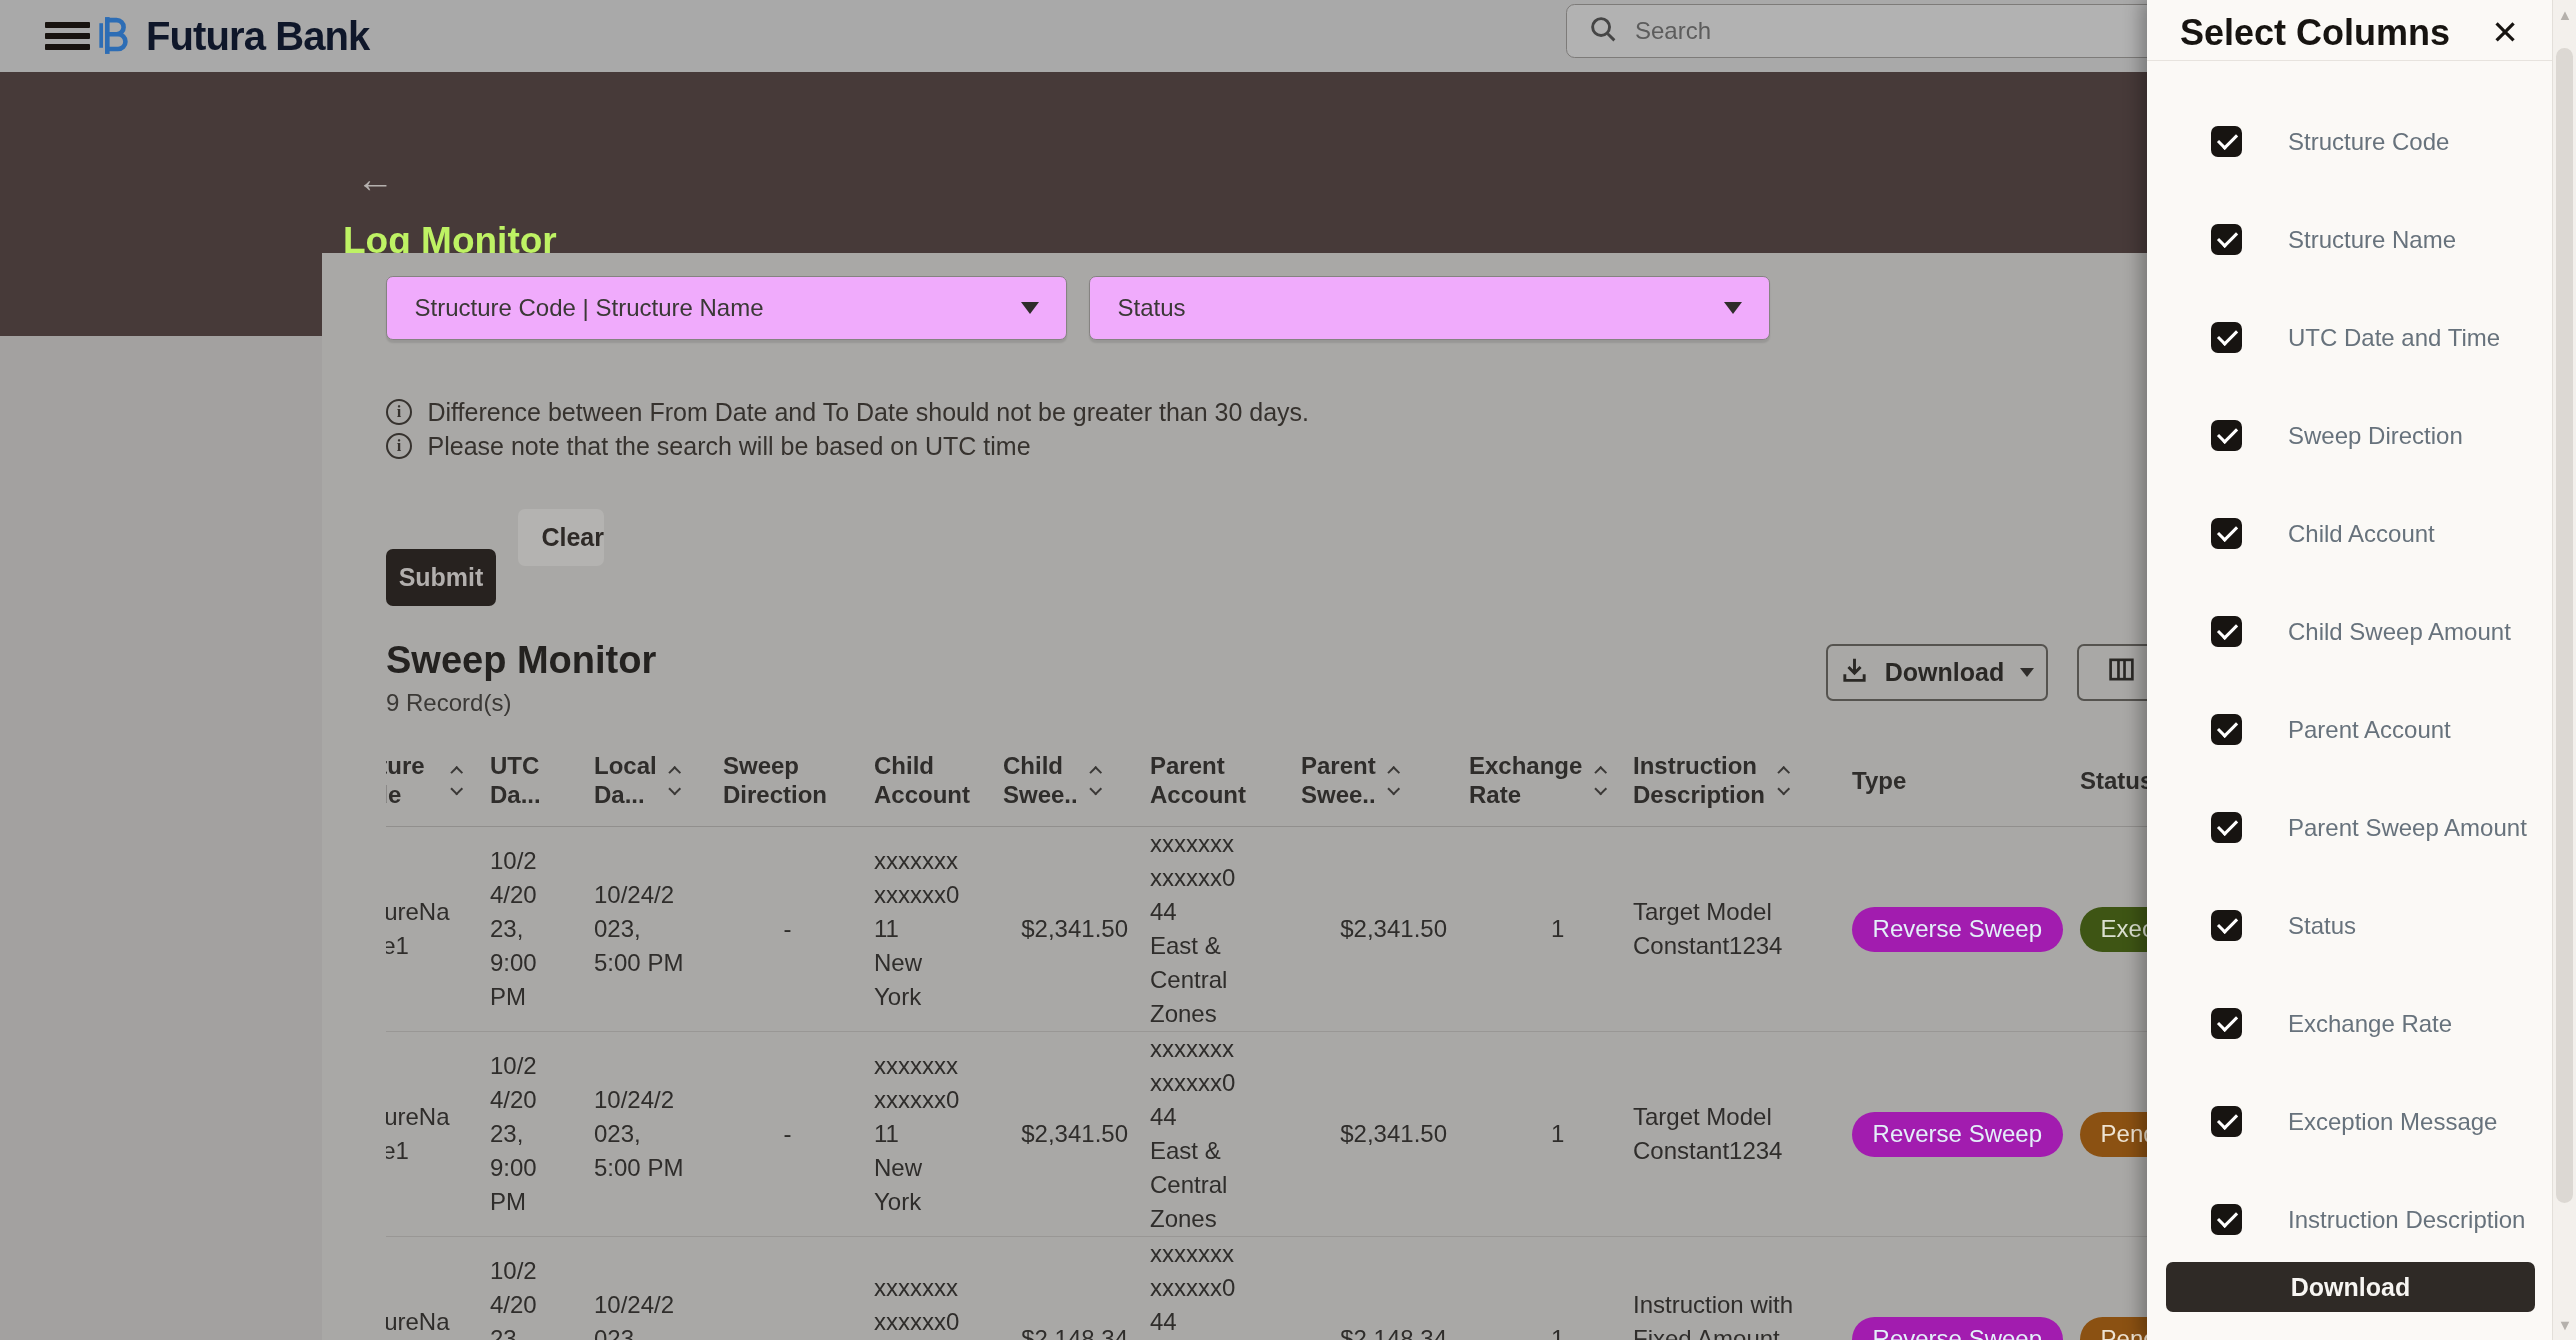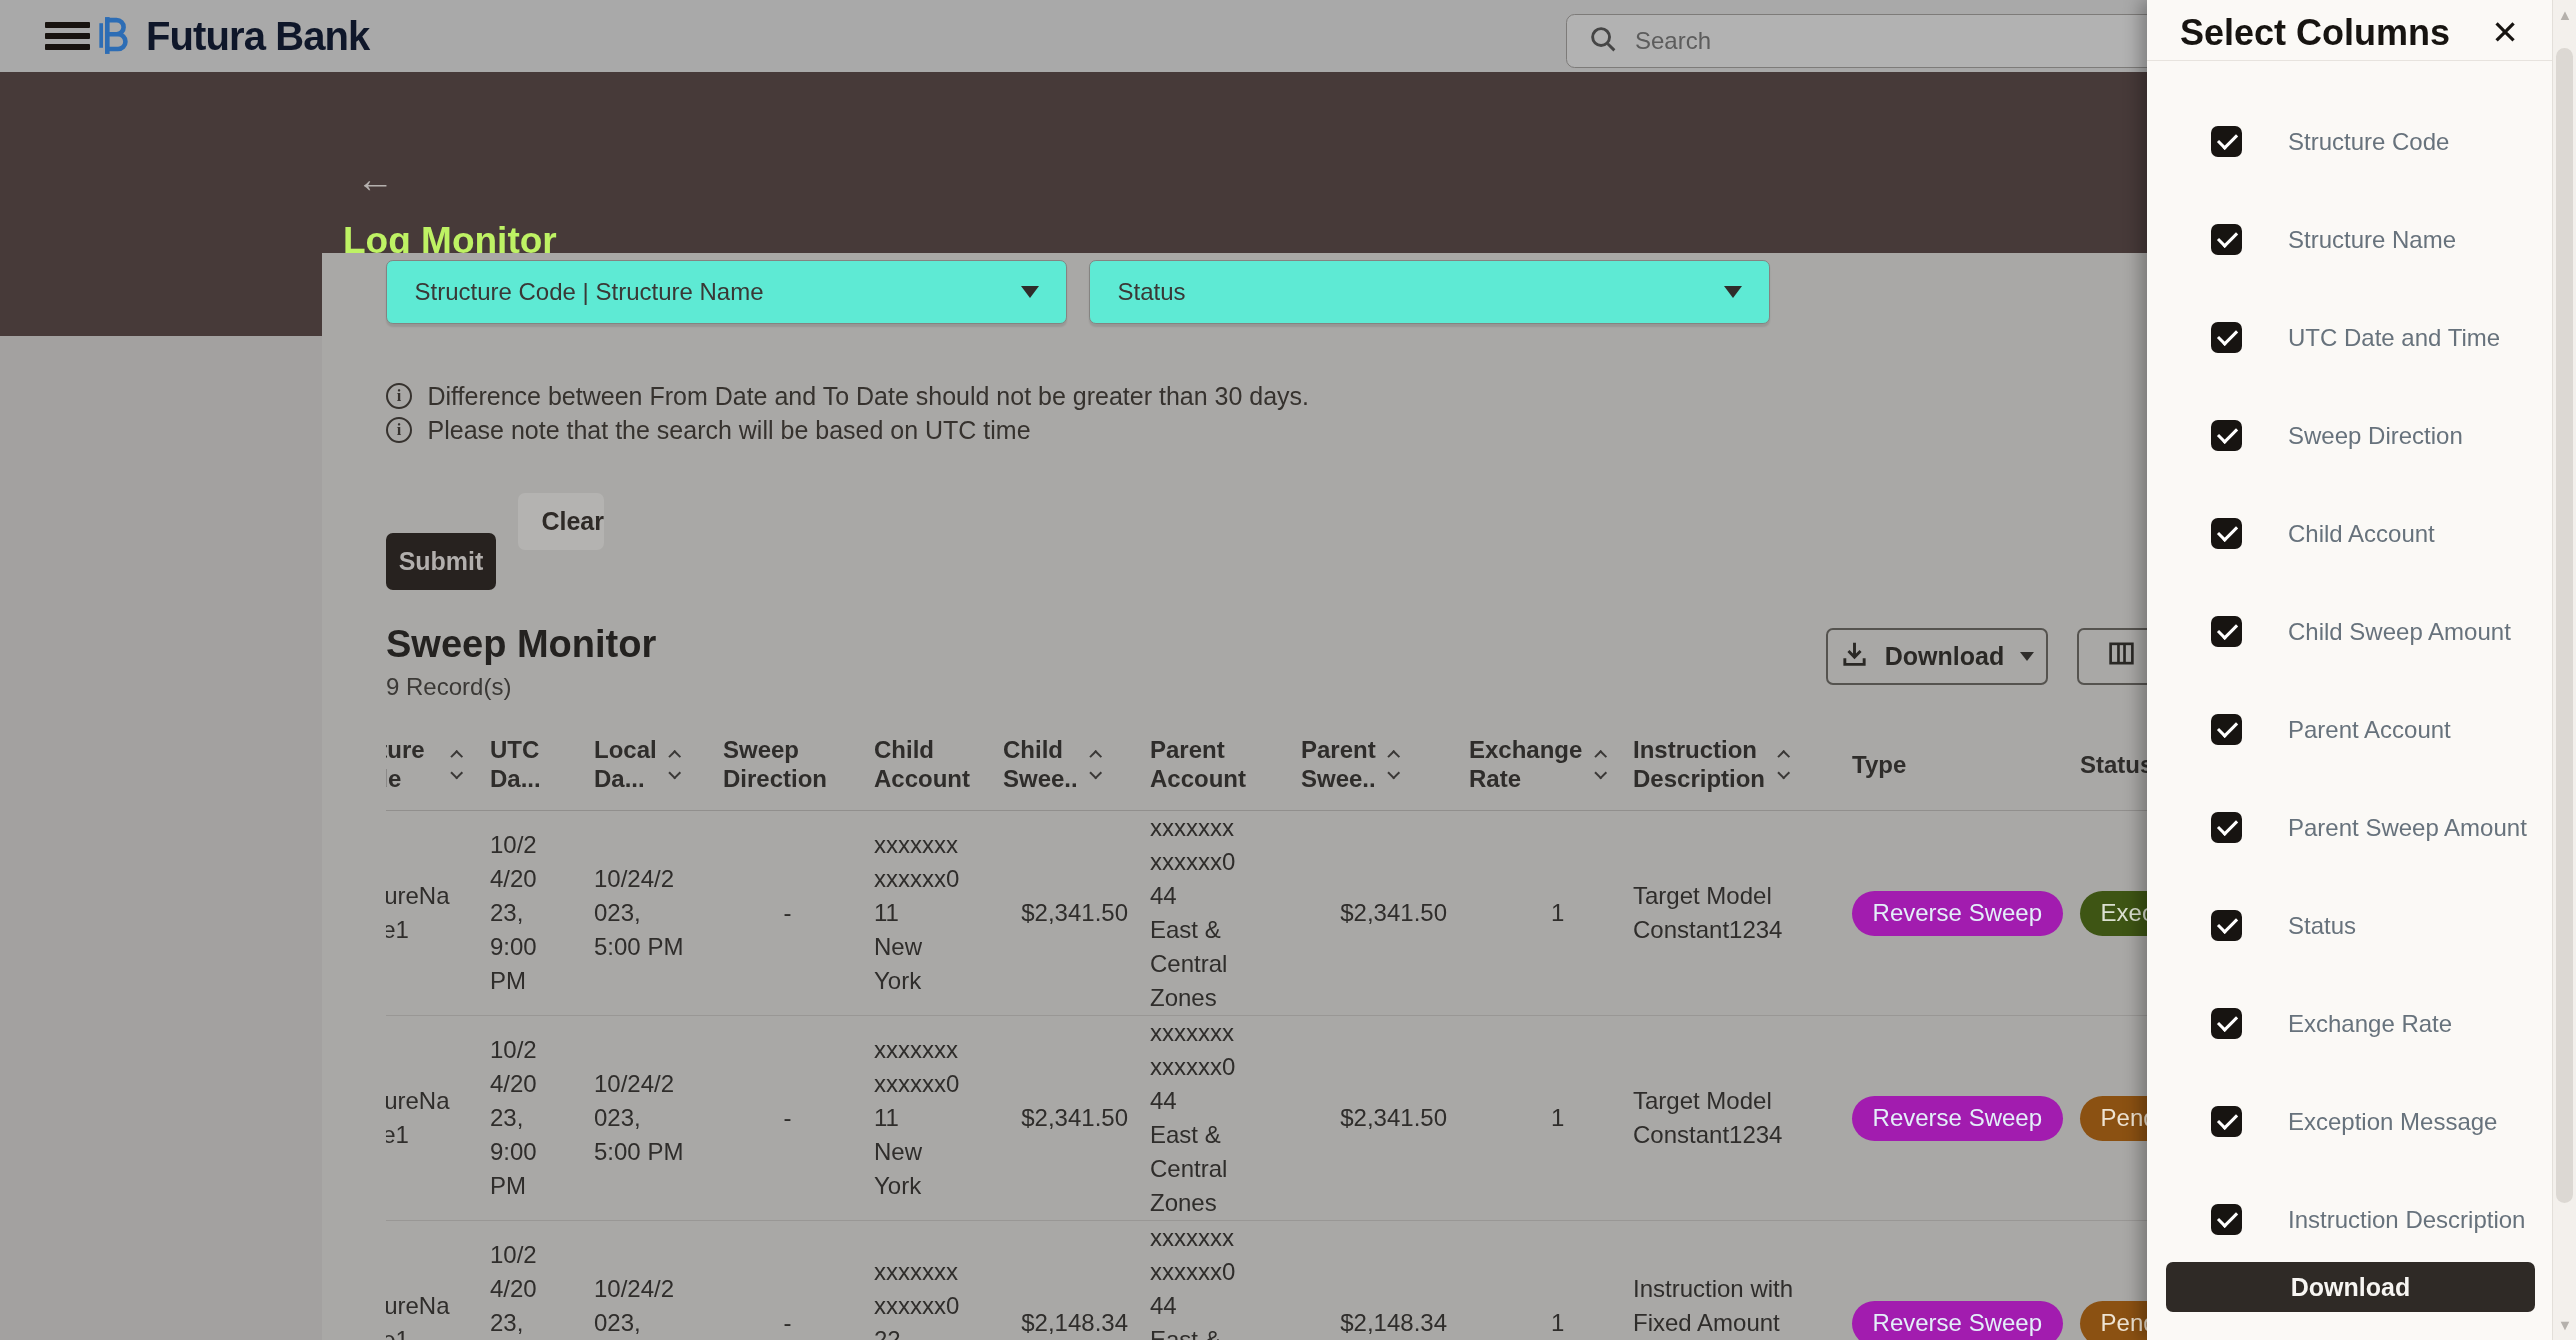--- a/index.html
+++ b/index.html
@@ -5,36 +5,36 @@
   * { margin:0; padding:0; box-sizing:border-box; }
   html,body { width:2576px; height:1340px; overflow:hidden; }
   body { font-family:"Liberation Sans","DejaVu Sans",sans-serif; background:#a3a1a0; position:relative; }
 
   
   .topbar { position:absolute; top:0; left:0; width:2576px; height:72px; background:#a9a9a9; z-index:3; }
   .hamburger { position:absolute; left:45px; top:22px; width:45px; height:29px; cursor:pointer; }
   .hamburger b { display:block; height:6px; background:#18130f; border-radius:0.9px; margin-bottom:5.2px; }
   .brand { position:absolute; left:96px; top:13.7px; display:flex; align-items:center; gap:12px; }
   .brand-text { font-size:40px; font-weight:700; color:#0f172a; letter-spacing:-0.9px; }
-  .search { position:absolute; left:1566px; top:14px; width:615px; height:54px; background:#b2b2b2;
+  .search { position:absolute; left:1566px; top:4px; width:615px; height:54px; background:#b2b2b2;
             border:1.7px solid #7d7b79; border-radius:8.6px; display:flex; align-items:center; padding:0 22px; gap:17px; }
   .search-ph { font-size:24px; color:#5c5c5c; }
 
   
   .banner { position:absolute; top:72px; left:0; width:2576px; height:264px; background:#473a39; z-index:1; }
   .back { position:absolute; left:356px; top:88px; font-size:38px; color:#b5b0ae; line-height:1; }
   .hero-title { position:absolute; left:343px; top:136px; font-size:37px; font-weight:700; color:#bef264;margin-top:12px; }
   .hero-sub { position:absolute; left:343px; top:201px; font-size:23px; color:#9d9694; }
 
   
   .card { position:absolute; left:322px; top:253px; right:0; bottom:0; background:#a9a8a6; z-index:2; padding:6.9px 0 0 64px; }
   .filters { display:flex; gap:22px; }
-  .select-box { width:681px; height:64px; background:#5eead4; border:1.7px solid #858381; border-radius:6.9px;
+  .select-box { width:681px; height:64px; background:#f0abfc; border:1.7px solid #858381; border-radius:6.9px;
                 display:flex; align-items:center; justify-content:space-between; padding:0 27.5px;
-                color:#3a3836; font-size:24px; box-shadow:0 2.6px 1.7px rgba(0,0,0,0.10); cursor:pointer; }
+                color:#3a3836; font-size:24px; box-shadow:0 2.6px 1.7px rgba(0,0,0,0.10); cursor:pointer;margin-top:16px; }
   .caret { width:0; height:0; border-left:9.4px solid transparent; border-right:9.4px solid transparent; border-top:12px solid #2f2d2b; }
 
   .notes { margin-top:55px; }
   .note { display:flex; align-items:center; gap:15.5px; font-size:25px; color:#36322e; line-height:34px; }
   .info-ic { width:26px; height:26px; border:2.6px solid #36322e; border-radius:50%; font-size:16.3px; font-weight:700;
              display:flex; align-items:center; justify-content:center; color:#36322e; flex:0 0 auto; font-family:"Liberation Serif",serif; }
 
   .btn-row { margin-top:46px; display:flex; gap:22px; }
   .btn { border:none; border-radius:6.9px; font-size:25px; font-weight:700; cursor:pointer; font-family:inherit; }
   .submit { width:110px; height:57px; background:#27221f; color:#b2afad;margin-top:40px; }

